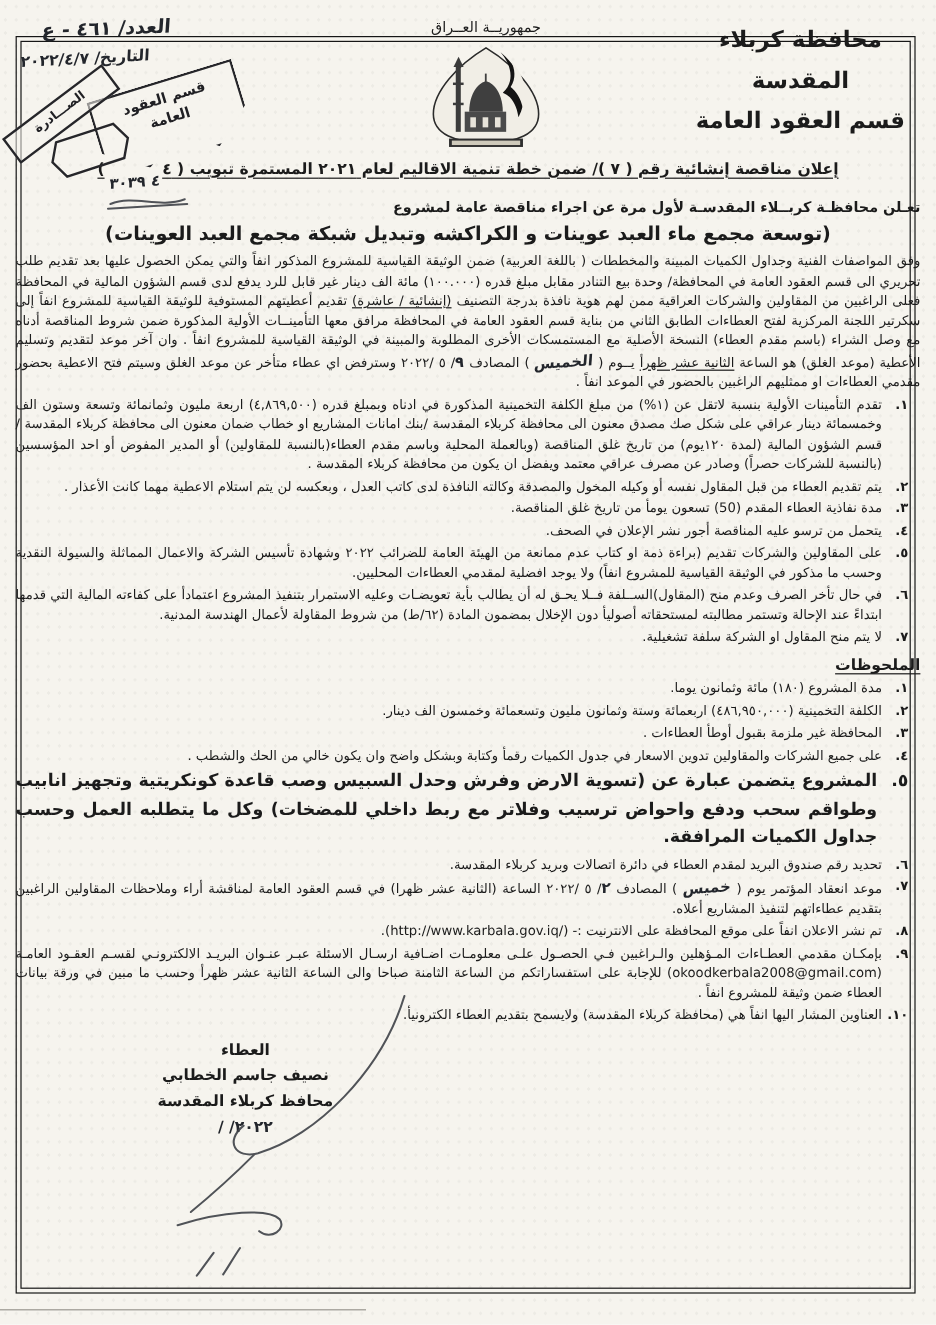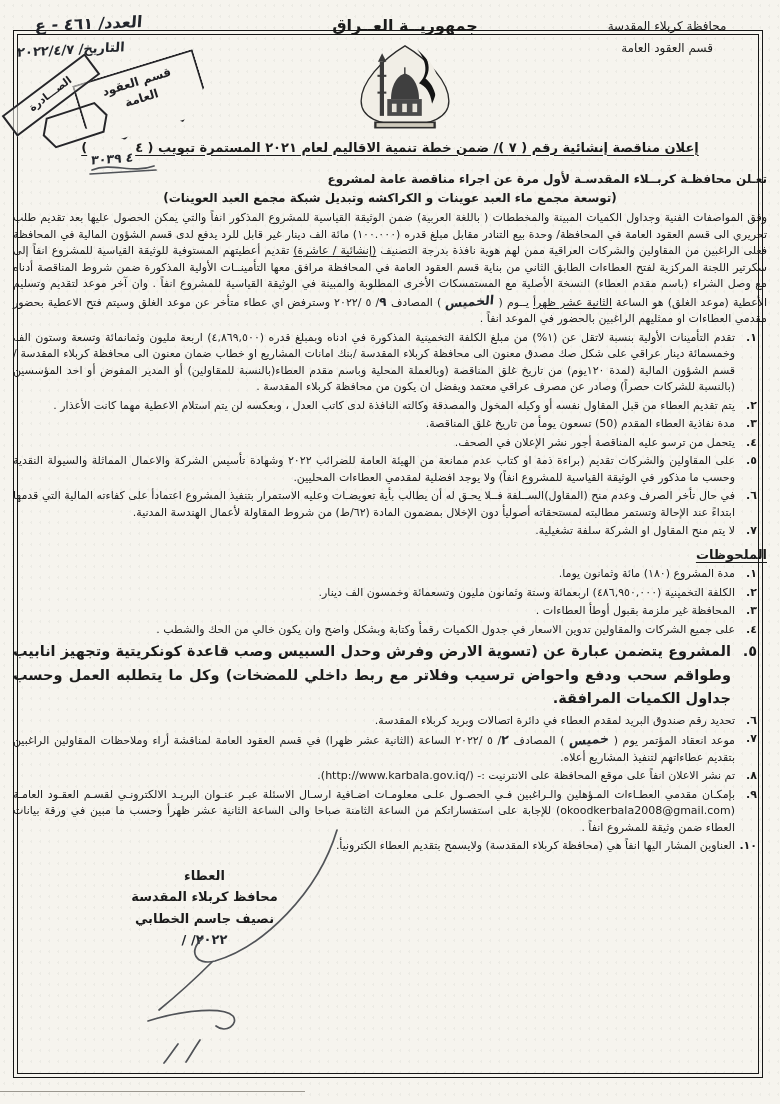--- a/index.html
+++ b/index.html
@@ -9,23 +9,23 @@
     background:#f6f4ee;
     background-image:radial-gradient(rgba(60,60,55,0.05) 1px, transparent 1px);
     background-size:9px 11px;
     font-family:"DejaVu Sans", sans-serif;color:#1b1b1b;
   }
   .frame{position:absolute;left:13px;top:30px;right:17px;bottom:26px;border:1.5px solid #161616;}
   .frame-inner{position:absolute;inset:3px;border:1.5px solid #161616;}
   .content{position:absolute;inset:8px 13px;direction:rtl;text-align:right;font-size:11px;line-height:1.5;}
   
   .hdr{display:grid;grid-template-columns:200px 1fr 230px;align-items:start;}
-  .org{margin-top:8px;text-align:center;font-weight:normal;font-size:12px;line-height:1.8;}
+  .org{margin-top:8px;text-align:center;font-weight:bold;font-size:19px;line-height:1.8;}
   .center-col{text-align:center;}
-  .country{font-weight:bold;font-size:16px;margin-top:6px;letter-spacing:.5px;}
+  .country{font-weight:normal;font-size:12px;margin-top:6px;letter-spacing:.5px;}
   .emblem{margin-top:4px;}
   .hw-block{position:relative;height:120px;direction:rtl;}
   .hw{font-weight:bold;color:#23262c;display:inline-block;}
   .hw-number{position:absolute;top:4px;left:22px;font-size:16px;transform:rotate(-2deg) skewX(-6deg);}
   .hw-date{position:absolute;top:32px;left:4px;font-size:13px;transform:rotate(-3deg) skewX(-6deg);}
   
   .stamp-main{
     position:absolute;top:58px;left:66px;width:122px;height:58px;z-index:4;
     border:2px solid #26262a;transform:rotate(-17deg);
     clip-path:polygon(0 0,100% 0,100% 60%,76% 100%,54% 68%,28% 100%,0 66%);
@@ -38,21 +38,21 @@
     border:2px solid #26262a;transform:rotate(-37deg);
     font-size:10.5px;font-weight:bold;text-align:center;line-height:19px;color:#202024;
     background:rgba(246,244,238,.55);
   }
   .stamp-hex{position:absolute;top:100px;left:28px;z-index:4;transform:rotate(-18deg);}
   
   .title-line{position:relative;text-align:center;font-weight:bold;font-size:13px;margin-top:2px;text-decoration:underline;text-underline-offset:3px;z-index:1;}
   .title-gap{display:inline-block;min-width:48px;position:relative;}
   .title-gap .hwi{position:absolute;right:2px;top:-2px;}
   .announce{text-align:right;font-weight:bold;font-size:12px;margin-top:13px;}
-  .project{text-align:center;font-weight:bold;font-size:12px;margin-top:1px;}
+  .project{text-align:center;font-weight:bold;font-size:16px;margin-top:1px;}
   .para{text-align:justify;margin-top:3px;}
   .u{text-decoration:underline;text-underline-offset:2px;}
   .hwi{font-weight:bold;display:inline-block;transform:rotate(-4deg) skewX(-8deg);font-size:12.5px;color:#23262c;}
   
   .sec-title{font-weight:bold;font-size:13px;text-decoration:underline;text-underline-offset:3px;margin:5px 0 2px 0;}
   .li{display:flex;margin:2px 0;padding-right:10px;}
   .li .num{flex:none;width:22px;font-weight:bold;}
   .li .txt{flex:1;text-align:justify;}
   .li.big{font-size:14.5px;font-weight:bold;line-height:1.62;}
   .li.big .num{width:26px;}
@@ -197,22 +197,22 @@
           <span class="txt">بإمكـان مقدمي العطـاءات المـؤهلين والـراغبين فـي الحصـول علـى معلومـات اضـافية ارسـال الاسئلة عبـر عنـوان البريـد الالكترونـي لقسـم العقـود العامـة (okoodkerbala2008@gmail.com) للإجابة على استفساراتكم من الساعة الثامنة صباحا والى الساعة الثانية عشر ظهرأ وحسب ما مبين في ورقة بيانات العطاء ضمن وثيقة للمشروع انفاً .</span>
         </div>
       <div class="li">
           <span class="num">١٠.</span>
           <span class="txt">العناوين المشار اليها انفاً هي (محافظة كربلاء المقدسة) ولايسمح بتقديم العطاء الكترونيأ.</span>
         </div>
     </div>
 
     <div class="sig">
       <div>العطاء</div>
+      <div>نصيف جاسم الخطابي</div>
       <div>محافظ كربلاء المقدسة</div>
-      <div>نصيف جاسم الخطابي</div>
       <div class="hw">٢٠٢٢/      /</div>
     </div>
   </div>
 
   <svg class="marks" width="780" height="1104" viewBox="0 0 780 1104" aria-hidden="true">
     <g fill="none" stroke="#3f4248" stroke-width="1.7" stroke-linecap="round" opacity="0.9">
       <path d="M337,830 C318,893 263,947 215,961 C196,966 187,951 203,938"></path>
       <path d="M212,962 C189,985 170,1001 159,1010"></path>
       <path d="M148,1021 C186,1009 224,1007 233,1016 C239,1024 226,1034 216,1026"></path>
       <path d="M178,1044 C172,1052 168,1058 164,1063"></path>

